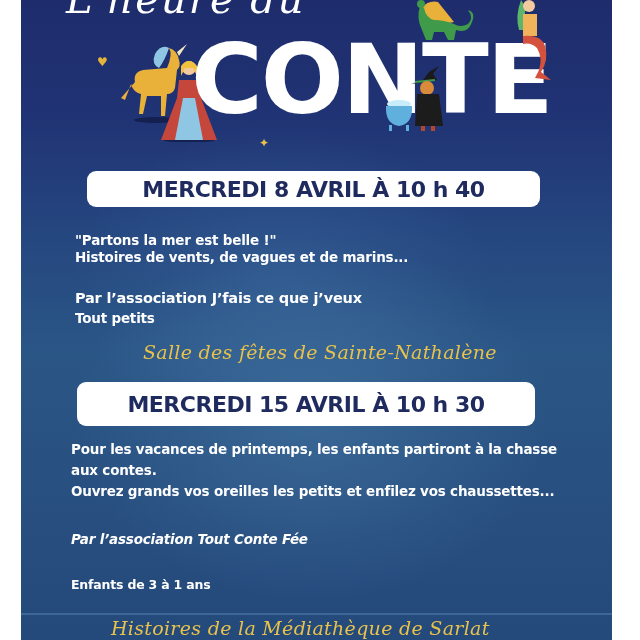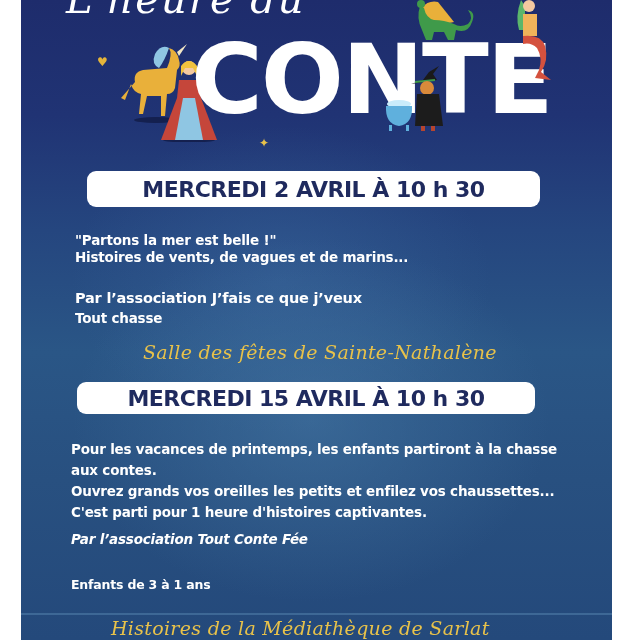--- a/index.html
+++ b/index.html
@@ -36,21 +36,21 @@
     .heart { position: absolute; left: 76px; top: 55px; color: #e4b43a; font-size: 12px; }
     .sparkle { position: absolute; left: 238px; top: 136px; color: #e8c24a; font-size: 12px; }
     .illus { position: absolute; }
     .banner {
       position: absolute; background: #ffffff; border-radius: 9px;
       display: flex; align-items: center; justify-content: center;
       color: #1f2a5e; font-weight: bold; font-family: "DejaVu Sans", sans-serif;
       font-size: 22px; letter-spacing: -0.5px;
     }
     .b1 { left: 66px; top: 171px; width: 453px; height: 36px; }
-    .b2 { left: 56px; top: 382px; width: 458px; height: 32px; }
+    .b2 { left: 56px; top: 382px; width: 458px; height: 44px; }
     .txt {
       position: absolute; color: #ffffff; font-weight: bold;
       font-family: "DejaVu Sans", sans-serif; font-size: 13.5px; line-height: 21px;
       white-space: nowrap; letter-spacing: -0.2px;
     }
     .gold {
       position: absolute; color: #e8c24a; font-family: "DejaVu Serif", serif;
       font-style: italic; font-size: 19px; white-space: nowrap; letter-spacing: 0.3px; text-align: right;
     }
   </style>
@@ -105,36 +105,35 @@
     <path d="M2 18 L28 14 L24 8 L30 0 L20 6 L14 14 Z" fill="#1a1a1a"></path>
     <path d="M6 16 L26 14" stroke="#3f9a4a" stroke-width="2"></path>
     <circle cx="18" cy="22" r="7" fill="#d98a3a"></circle>
     <path d="M8 28 L30 28 L34 60 L6 60 Z" fill="#1c1c1c"></path>
     <rect x="12" y="60" width="4" height="5" fill="#b6452f"></rect>
     <rect x="22" y="60" width="4" height="5" fill="#b6452f"></rect>
   </svg>
 
   <span class="sparkle">✦</span>
 
-  <div class="banner b1">MERCREDI 2 AVRIL À 10 h 30</div>
+  <div class="banner b1">MERCREDI 8 AVRIL À 10 h 40</div>
 
   <div class="txt" style="left:54px;top:230px">"Partons la mer est belle !"</div>
   <div class="txt" style="left:54px;top:247px">Histoires de vents, de vagues et de marins...</div>
 
   <div class="txt" style="left:54px;top:288px;font-size:14.5px">Par l’association  J’fais ce que j’veux</div>
-  <div class="txt" style="left:54px;top:308px">Tout chasse</div>
+  <div class="txt" style="left:54px;top:308px">Tout petits</div>
 
   <div class="gold" style="left:122px;top:341px">Salle des fêtes de Sainte-Nathalène</div>
 
   <div class="banner b2">MERCREDI 15 AVRIL À 10 h 30</div>
 
   <div class="txt" style="left:50px;top:439px">Pour les vacances de printemps, les enfants partiront à la chasse</div>
   <div class="txt" style="left:50px;top:460px">aux contes.</div>
   <div class="txt" style="left:50px;top:481px">Ouvrez grands vos oreilles les petits et enfilez vos chaussettes...</div>
-  <div class="txt" style="left:50px;top:502px">C'est parti pour 1 heure d'histoires captivantes.</div>
 
   <div class="txt" style="left:50px;top:529px;font-style:italic">Par l’association  Tout Conte Fée</div>
   <div class="txt" style="left:50px;top:574px;font-size:12.5px">Enfants de 3 à 1 ans</div>
 
   <div class="bottom-line"></div>
 
   <div class="gold" style="left:90px;top:617px">Histoires de la Médiathèque de Sarlat</div>
 </div>
 
 </body></html>

